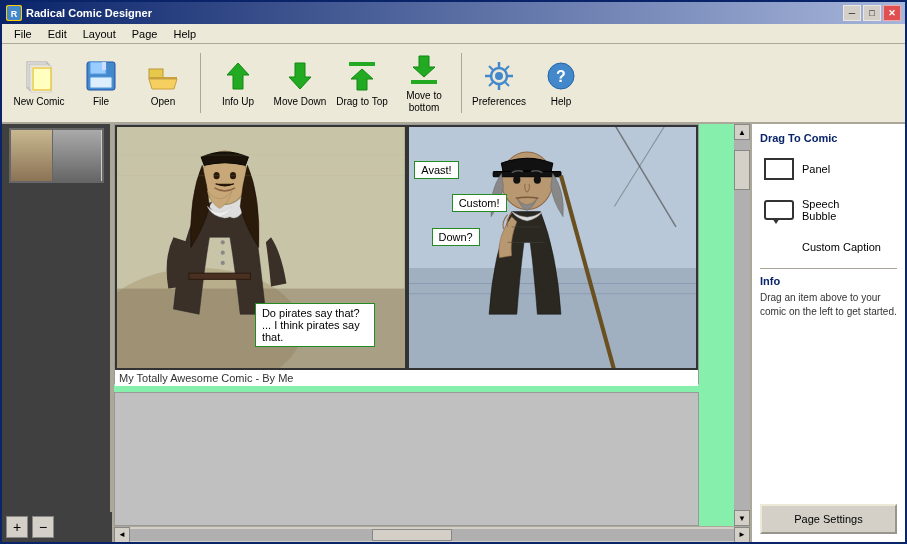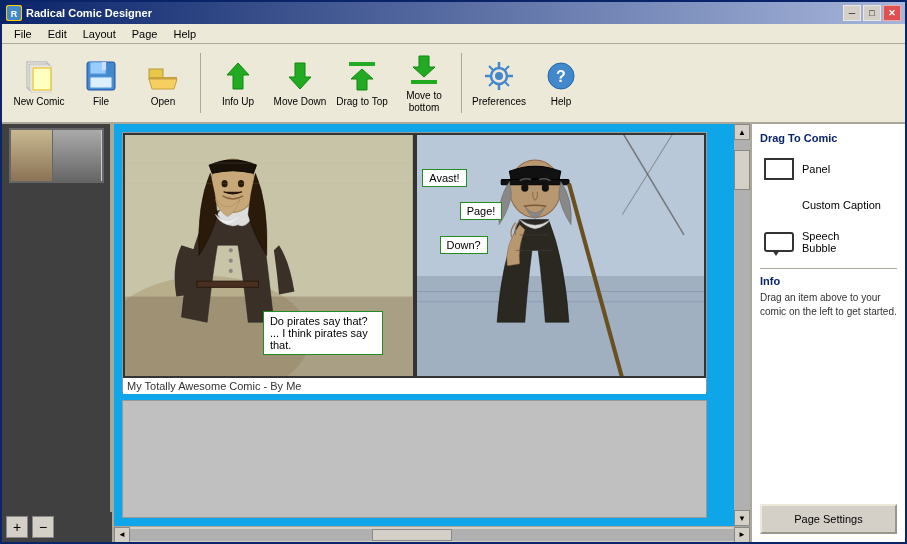--- a/index.html
+++ b/index.html
@@ -374,22 +374,21 @@
       overflow: hidden;
     }
     .canvas-scroll-area {
       flex: 1;
       display: flex;
       overflow: hidden;
     }
     .canvas-inner {
       flex: 1;
       overflow: auto;
-      background: #0ea5e9;
-      padding: 8px;
+      background: #86efac;
       display: flex;
       flex-direction: column;
       gap: 4px;
     }
 
   </style>
 </head>
 <body>
 
 <div class="window">
@@ -640,21 +639,21 @@
 
                     <path d="M100,100 L128,100" fill="none" stroke="#444" stroke-width="0.5"></path>
                     <path d="M96,115 L132,115" fill="none" stroke="#444" stroke-width="0.5"></path>
                   </svg>
                 </div>
 
                 <div style="position:absolute;top:14%;left:2%;background:white;border:1.5px solid #228b22;padding:2px 6px;font-size:11px;z-index:10;white-space:nowrap;">
                   <span>Avast!</span>
                 </div>
                 <div style="position:absolute;top:28%;left:15%;background:white;border:1.5px solid #228b22;padding:2px 6px;font-size:11px;z-index:10;white-space:nowrap;">
-                  <span>Page!</span>
+                  <span>Custom!</span>
                 </div>
                 <div style="position:absolute;top:42%;left:8%;background:white;border:1.5px solid #228b22;padding:2px 6px;font-size:11px;z-index:10;white-space:nowrap;">
                   <span>Down?</span>
                 </div>
               </div>
             </div>
 
             <div style="position:absolute;bottom:14%;left:24%;background:white;border:1.5px solid #228b22;padding:3px 6px;font-size:11px;z-index:20;width:120px;">
               <span>Do pirates say that?  ...  I think pirates say that.</span>
             </div>
@@ -688,27 +687,27 @@
 
     <div class="right-panel">
       <div class="right-section-title">Drag To Comic</div>
 
       <div class="drag-item">
         <div class="drag-icon-panel"></div>
         <span class="drag-label">Panel</span>
       </div>
 
       <div class="drag-item">
+        <div class="drag-icon-bubble"></div>
+        <span class="drag-label">Speech<br>Bubble</span>
+      </div>
+
+      <div class="drag-item">
         <div style="width:30px;height:14px;"></div>
         <span class="drag-label">Custom Caption</span>
-      </div>
-
-      <div class="drag-item">
-        <div class="drag-icon-bubble"></div>
-        <span class="drag-label">Speech<br>Bubble</span>
       </div>
 
       <div class="info-section">
         <div class="right-section-title">Info</div>
         <p class="info-text">Drag an item above to your comic on the left to get started.</p>
       </div>
 
       <div class="right-panel-spacer"></div>
 
       <button class="page-settings-btn">Page Settings</button>

